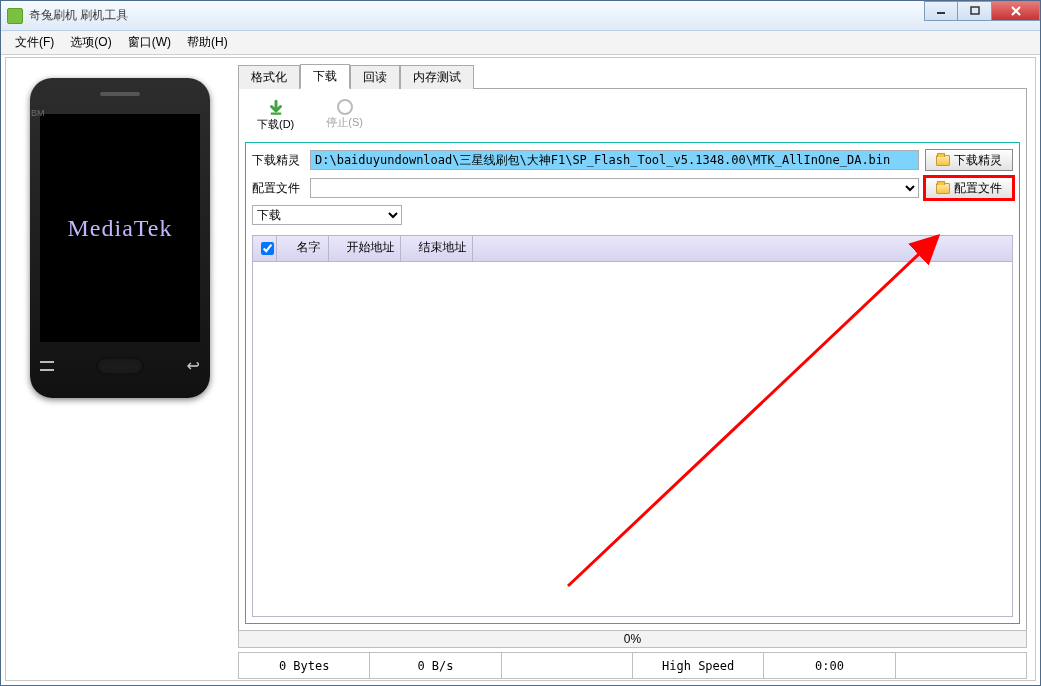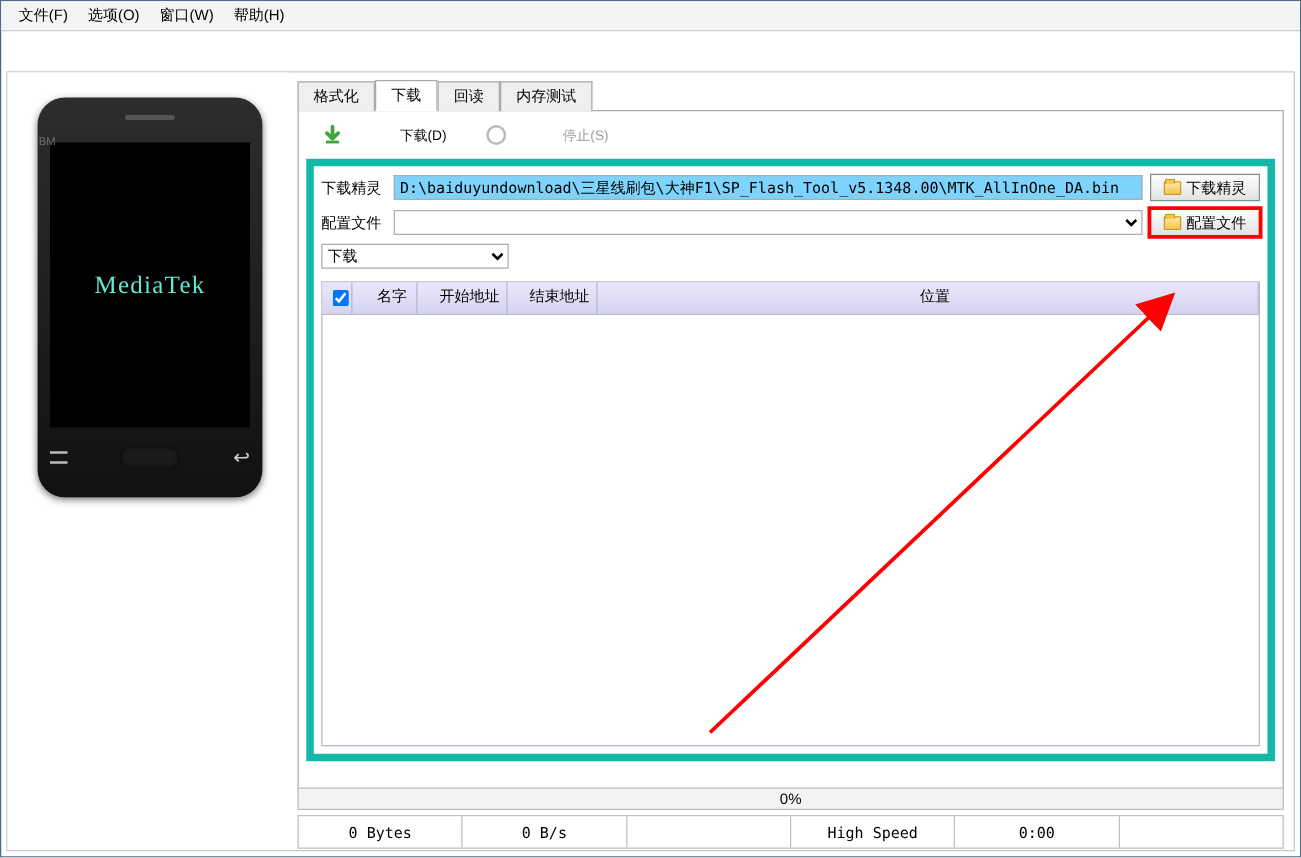--- a/index.html
+++ b/index.html
@@ -30,46 +30,46 @@
   
   .phone-panel { position:absolute; left:0; top:0; width:225px; height:100%; background:#fff; }
   .phone {
     position:absolute; left:24px; top:20px; width:180px; height:320px; border-radius:22px;
     background:linear-gradient(#2d2d2d,#111); box-shadow:0 2px 6px rgba(0,0,0,.5);
     display:flex; flex-direction:column; align-items:center;
   }
   .phone .speaker { width:40px; height:4px; background:#555; border-radius:2px; margin-top:14px; }
   .phone .bm { position:absolute; top:30px; left:1px; font-size:9px; color:#6f6f6f; }
   .phone .screen { width:160px; height:228px; background:#000; margin-top:18px; display:flex; align-items:center; justify-content:center; }
-  .phone .brand { font-family:"Times New Roman",serif; color:#5eead4; font-size:20px; letter-spacing:1px; }
+  .phone .brand { font-family:"Times New Roman",serif; color:#c4b5fd; font-size:24px; letter-spacing:1px; }
   .phone .nav { width:160px; display:flex; justify-content:space-between; align-items:center; margin-top:14px; }
   .phone .nav .menu-shape { width:14px; height:10px; border-top:2px solid #bbb; border-bottom:2px solid #bbb; }
   .phone .nav .home { width:48px; height:18px; border-radius:10px; background:#1b1b1b; box-shadow:inset 0 0 4px #000; }
   .phone .nav .back-shape { color:#ccc; font-size:16px; }
 
   
   .workspace { position:absolute; left:232px; right:8px; top:8px; bottom:8px; }
 
   
   .tabs { display:flex; font-size:12px; height:22px; align-items:flex-end; }
   .tab { padding:3px 12px; border:1px solid #aaa; border-bottom:none; background:#ece9d8; margin-right:0; position:relative; top:1px; cursor:default;}
   .tab.active { background:#fff; border-bottom:1px solid #fff; z-index:2; }
   .tab:not(.active){ background:#efefef; }
 
   .tab-page { border:1px solid #aaa; background:#fff; padding:6px; height:calc(100% - 60px); }
 
   
   .toolbuttons { display:flex; gap:32px; padding:4px 12px 10px; }
-  .tool-btn { display:flex; flex-direction:row; align-items:center; font-size:11px; cursor:default;gap:45px; }
+  .tool-btn { display:flex; flex-direction:column; align-items:center; font-size:11px; cursor:default; }
   .tool-btn.disabled { color:#9e9e9e; }
   .arrow-down-icon { width:18px; height:18px; }
   .stop-icon { width:16px; height:16px; border:2px solid #bbb; border-radius:50%; }
 
   
-  .inner-panel { border:6px solid #14b8a6; padding:6px; height:calc(100% - 50px); display:flex; flex-direction:column; }
+  .inner-panel { border:1px solid #14b8a6; padding:6px; height:calc(100% - 50px); display:flex; flex-direction:column; }
 
   .row { display:flex; align-items:center; margin-bottom:6px; font-size:12px; gap:6px;}
   .row label { width:52px; }
   .txt { flex:1; height:20px; border:1px solid #abadb3; background:#7dd3fc; font-family:SimSun,monospace; font-size:12px; padding:1px 4px; }
   .btn-file { height:22px; border:1px solid #8a8a8a; background:linear-gradient(#fefefe,#e2e2e2); font-size:12px; padding:0 10px; display:flex; align-items:center; gap:4px; cursor:default;}
   .btn-file.highlight { outline:3px solid #ff0000; outline-offset:-1px; }
 
   .folder-icon { width:14px; height:11px; background:linear-gradient(#ffe9a6,#f6c447); border:1px solid #c59b2b; border-radius:1px; position:relative;}
   .folder-icon::before { content:""; position:absolute; top:-3px; left:0; width:6px; height:3px; background:#f6c447; border:1px solid #c59b2b; border-bottom:none; border-radius:1px 1px 0 0;}
 
@@ -95,20 +95,42 @@
   .cell:last-child{border-right:none;}
 
   
   .arrow-annot { position:absolute; pointer-events:none; }
 </style>
 </head>
 <body>
 
 <div class="window-frame">
 
+  <div class="titlebar">
+    <div class="app-icon"></div>
+    <div class="title-text">奇兔刷机 刷机工具</div>
+    <div class="win-controls">
+      <div class="win-btn min">
+        <svg width="10" height="10">
+            <line x1="1" y1="7" x2="9" y2="7" stroke="#333" stroke-width="2"></line>
+          </svg>
+      </div>
+      <div class="win-btn max">
+        <svg width="10" height="10">
+            <rect x="1" y="1" width="8" height="7" fill="none" stroke="#333" stroke-width="1.5"></rect>
+          </svg>
+      </div>
+      <div class="win-btn close">
+        <svg width="12" height="12">
+            <line x1="2" y1="2" x2="10" y2="10" stroke="#fff" stroke-width="2"></line>
+            <line x1="10" y1="2" x2="2" y2="10" stroke="#fff" stroke-width="2"></line>
+          </svg>
+      </div>
+    </div>
+  </div>
 
   <div class="menubar">
     <div class="menu-item">文件(F)</div>
     <div class="menu-item">选项(O)</div>
     <div class="menu-item">窗口(W)</div>
     <div class="menu-item">帮助(H)</div>
   </div>
 
   <div class="body-area">
 
@@ -181,21 +203,20 @@
           </div>
 
           <div class="grid">
             <div class="grid-header">
               <div class="h chk">
                 <input type="checkbox" checked="" style="">
               </div>
               <div class="h name">名字</div>
               <div class="h start">开始地址</div>
               <div class="h end">结束地址</div>
-              <div class="h loc">位置</div>
             </div>
 
           </div>
 
         </div>
       </div>
 
       <div class="status-zone">
         <div class="progress">
           <span>0%</span>

